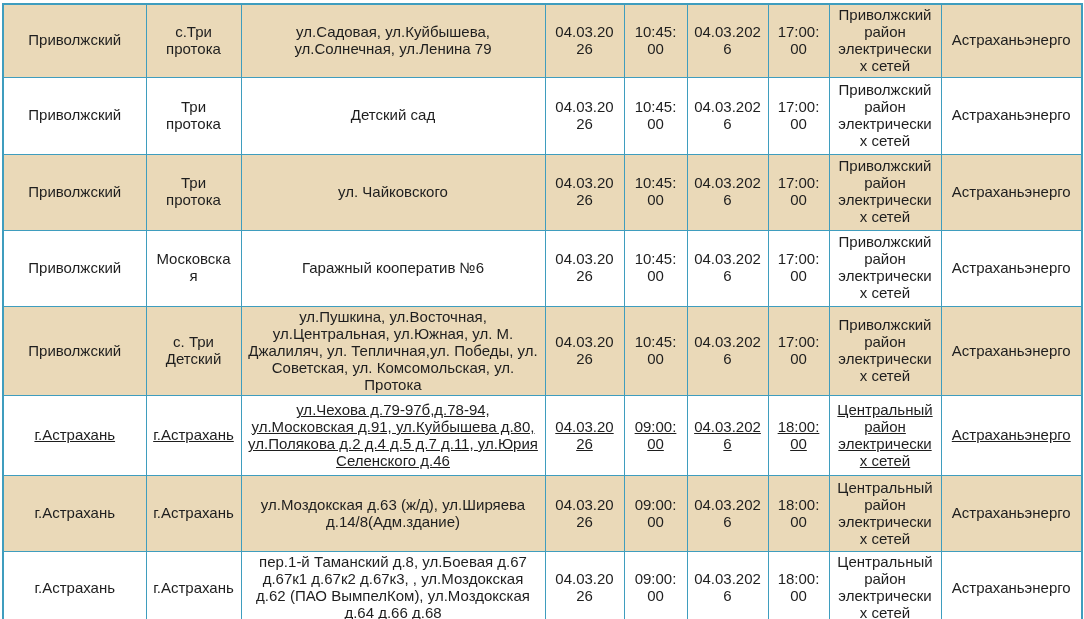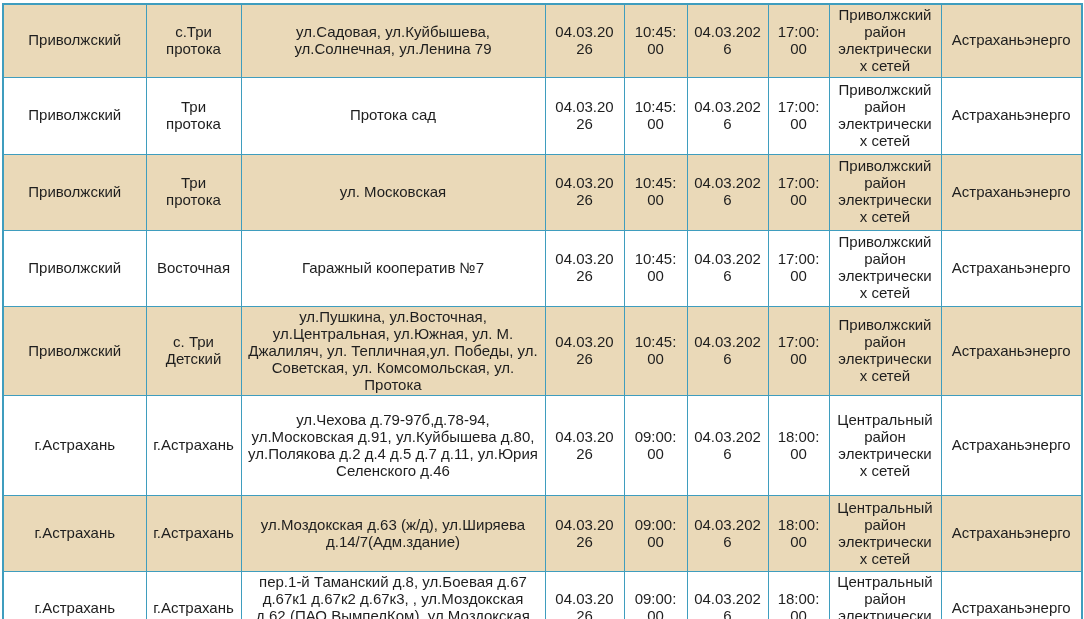--- a/index.html
+++ b/index.html
@@ -36,21 +36,21 @@
     padding:2px 6px;
     word-wrap:break-word;
   }
   td.col-addresses{padding:2px 8px;margin-top:36px;}
   tr.r{background:var(--rowwhite);}
   tr.r:nth-child(odd){background:var(--beige);}
   tr.h70 td{height:70px;}
   tr.h77 td{height:77px;}
   tr.h76 td{height:76px;}
   tr.h86 td{height:86px;}
-  tr.h78 td{height:100px;}
+  tr.h78 td{height:80px;text-decoration:underline;}
   tr.h72 td{height:72px;}
 </style>
 </head>
 <body>
 
 <div class="outage-table-wrap">
 <table class="outage-table">
   <colgroup>
     <col style="width:143px">
         <col style="width:95px">
@@ -70,43 +70,43 @@
       <td class="col-date">04.03.2026</td>
       <td class="col-time">10:45:00</td>
       <td class="col-date">04.03.2026</td>
       <td class="col-time">17:00:00</td>
       <td class="col-org">Приволжский район электрических сетей</td>
       <td class="col-company">Астраханьэнерго</td>
     </tr>
     <tr class="r h77">
       <td class="col-district">Приволжский</td>
       <td class="col-settlement">Три протока</td>
-      <td class="col-addresses">Протока сад</td>
+      <td class="col-addresses">Детский сад</td>
       <td class="col-date">04.03.2026</td>
       <td class="col-time">10:45:00</td>
       <td class="col-date">04.03.2026</td>
       <td class="col-time">17:00:00</td>
       <td class="col-org">Приволжский район электрических сетей</td>
       <td class="col-company">Астраханьэнерго</td>
     </tr>
     <tr class="r h76">
       <td class="col-district">Приволжский</td>
       <td class="col-settlement">Три протока</td>
-      <td class="col-addresses">ул. Московская</td>
+      <td class="col-addresses">ул. Чайковского</td>
       <td class="col-date">04.03.2026</td>
       <td class="col-time">10:45:00</td>
       <td class="col-date">04.03.2026</td>
       <td class="col-time">17:00:00</td>
       <td class="col-org">Приволжский район электрических сетей</td>
       <td class="col-company">Астраханьэнерго</td>
     </tr>
     <tr class="r h76">
       <td class="col-district">Приволжский</td>
-      <td class="col-settlement">Восточная</td>
-      <td class="col-addresses">Гаражный кооператив №7</td>
+      <td class="col-settlement">Московская</td>
+      <td class="col-addresses">Гаражный кооператив №6</td>
       <td class="col-date">04.03.2026</td>
       <td class="col-time">10:45:00</td>
       <td class="col-date">04.03.2026</td>
       <td class="col-time">17:00:00</td>
       <td class="col-org">Приволжский район электрических сетей</td>
       <td class="col-company">Астраханьэнерго</td>
     </tr>
     <tr class="r h86">
       <td class="col-district">Приволжский</td>
       <td class="col-settlement">с. Три Детский</td>
@@ -125,21 +125,21 @@
       <td class="col-date">04.03.2026</td>
       <td class="col-time">09:00:00</td>
       <td class="col-date">04.03.2026</td>
       <td class="col-time">18:00:00</td>
       <td class="col-org">Центральный район электрических сетей</td>
       <td class="col-company">Астраханьэнерго</td>
     </tr>
     <tr class="r h76">
       <td class="col-district">г.Астрахань</td>
       <td class="col-settlement">г.Астрахань</td>
-      <td class="col-addresses">ул.Моздокская д.63 (ж/д), ул.Ширяева д.14/7(Адм.здание)</td>
+      <td class="col-addresses">ул.Моздокская д.63 (ж/д), ул.Ширяева д.14/8(Адм.здание)</td>
       <td class="col-date">04.03.2026</td>
       <td class="col-time">09:00:00</td>
       <td class="col-date">04.03.2026</td>
       <td class="col-time">18:00:00</td>
       <td class="col-org">Центральный район электрических сетей</td>
       <td class="col-company">Астраханьэнерго</td>
     </tr>
     <tr class="r h72">
       <td class="col-district">г.Астрахань</td>
       <td class="col-settlement">г.Астрахань</td>

